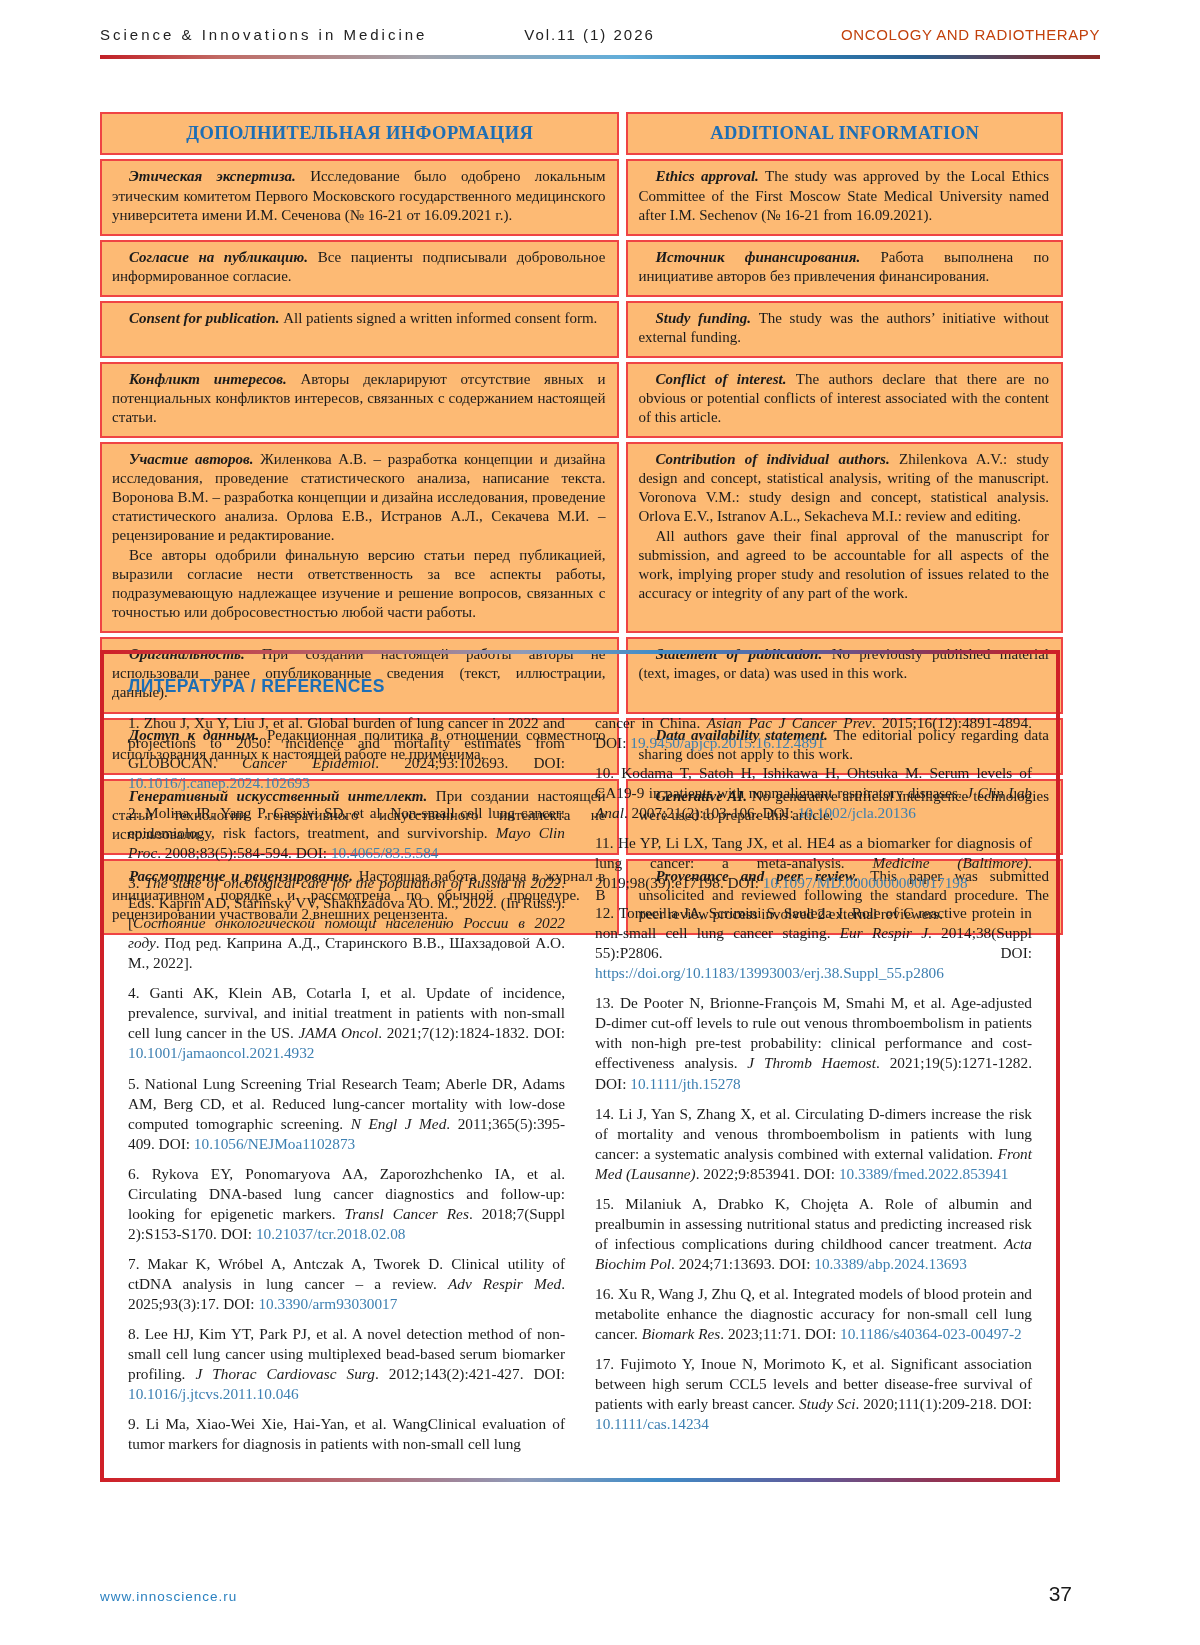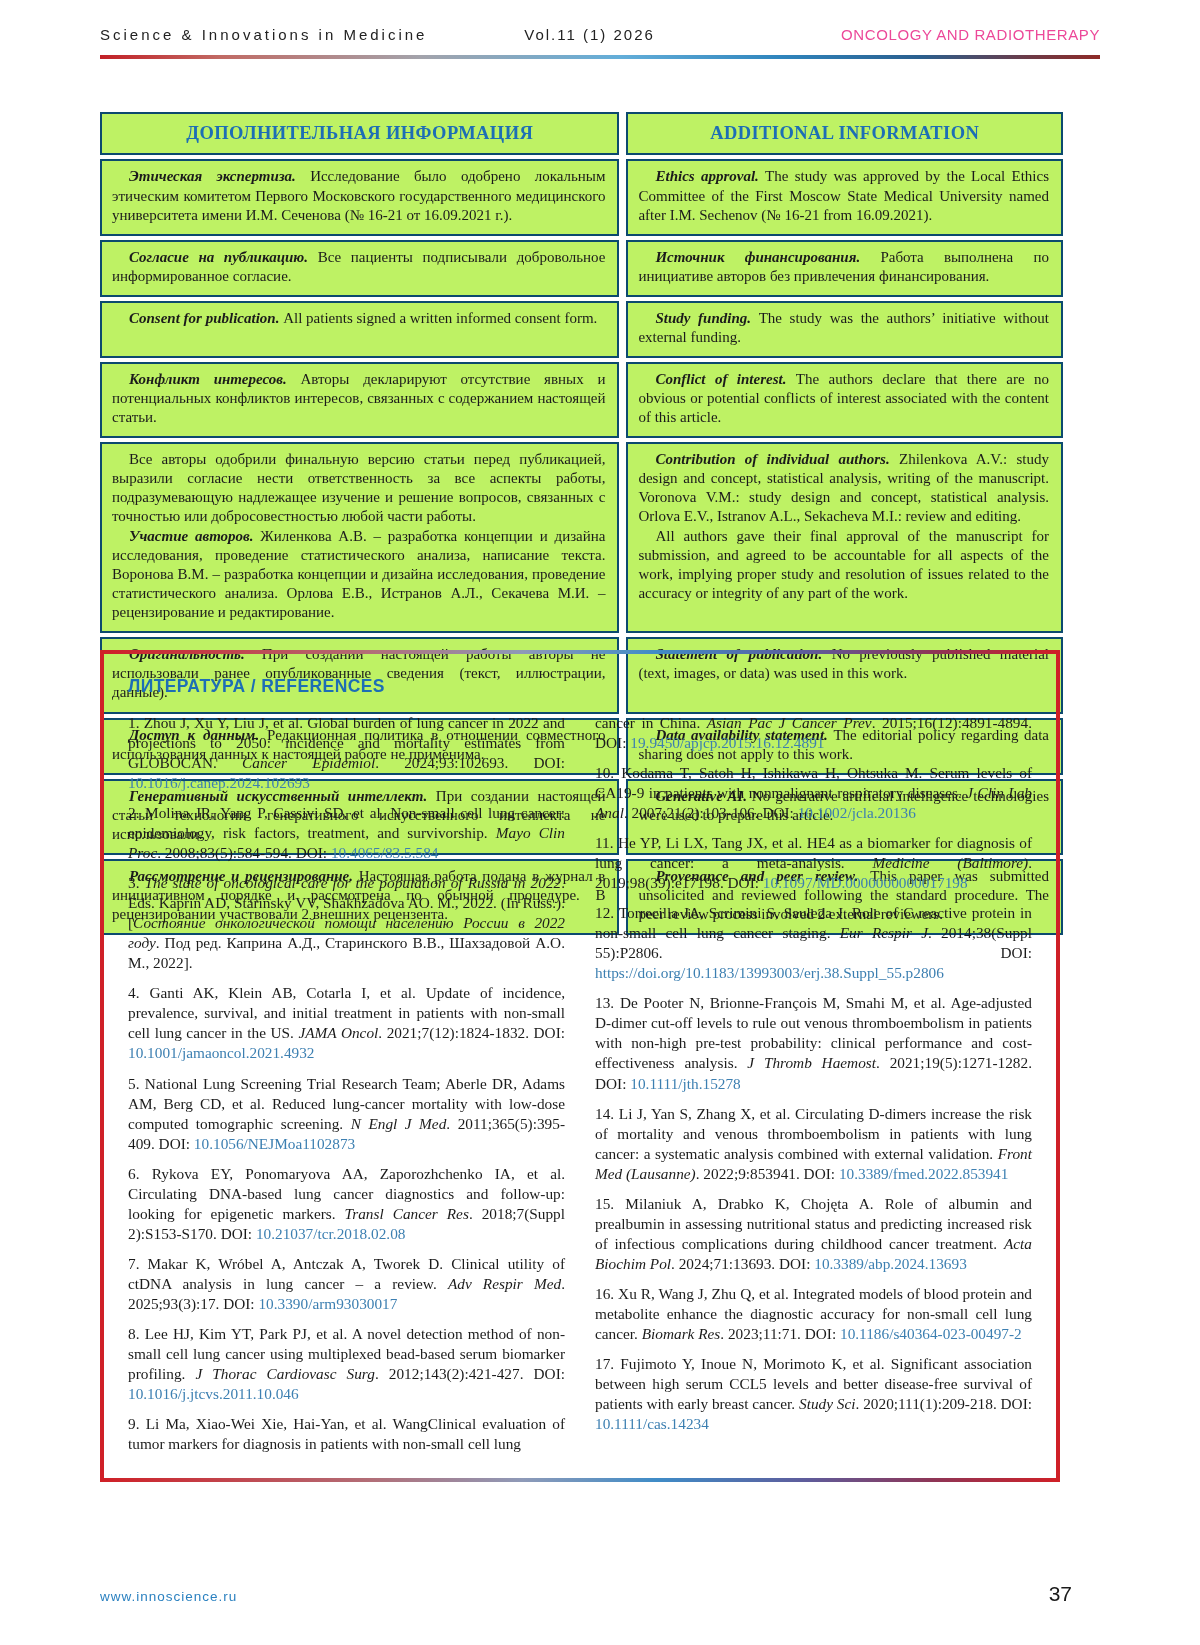--- a/index.html
+++ b/index.html
@@ -9,32 +9,32 @@
     font-family:"Liberation Serif", serif;color:#1b1b1b;
   }
   
   .runhead{
     position:absolute;top:26px;left:100px;right:100px;
     display:flex;justify-content:space-between;align-items:baseline;
     font-family:"Liberation Sans", sans-serif;font-size:15px;gap:33px;
   }
   .runhead .journal{letter-spacing:3px;color:#222;}
   .runhead .vol{letter-spacing:2px;color:#222;position:absolute;left:50%;transform:translateX(-58%);}
-  .runhead .section{color:#ec4899;letter-spacing:0.6px;font-size:15px;}
+  .runhead .section{color:#c2410c;letter-spacing:0.6px;font-size:15px;}
   .head-rule{
     position:absolute;top:55px;left:100px;right:100px;height:4px;
     background:linear-gradient(90deg,#c22026 0%,#c16a64 12%,#a3a3ab 32%,#63aed9 52%,#2f85bd 68%,#2a5f8e 82%,#6d3a46 93%,#8e2a27 100%);
   }
   
   .info-table{
     position:absolute;top:112px;left:100px;width:963px;
     display:grid;grid-template-columns:520fr 437fr;column-gap:7px;row-gap:4px;
   }
   .info-table .cell{
-    border:2px solid #0c4a6e;background:#bef264;
+    border:2px solid #ef4444;background:#fdba74;
     padding:6px 12px 9px 10px;font-size:15px;line-height:1.27;text-align:justify;
   }
   .info-table .head-cell{
     text-align:center;padding:8px 10px;
     color:#1d6eb5;font-weight:bold;font-size:18.5px;letter-spacing:0.4px;
   }
   .info-table p{margin:0;text-indent:17px;}
   .info-table p + p{margin-top:1px;}
   .info-table .lbl{font-style:italic;font-weight:bold;}
   
@@ -101,22 +101,22 @@
       <div class="cell">
         <p><span class="lbl">Study funding. </span>The study was the authors’ initiative without external funding.</p>
       </div>
       <div class="cell">
         <p><span class="lbl">Конфликт интересов. </span>Авторы декларируют отсутствие явных и потенциальных конфликтов интересов, связанных с содержанием настоящей статьи.</p>
       </div>
       <div class="cell">
         <p><span class="lbl">Conflict of interest. </span>The authors declare that there are no obvious or potential conflicts of interest associated with the content of this article.</p>
       </div>
       <div class="cell">
+        <p><span class="lbl">Участие авторов. </span>Жиленкова А.В. – разработка концепции и дизайна исследования, проведение статистического анализа, написание текста. Воронова В.М. – разработка концепции и дизайна исследования, проведение статистического анализа. Орлова Е.В., Истранов А.Л., Секачева М.И. – рецензирование и редактирование.</p>
         <p>Все авторы одобрили финальную версию статьи перед публикацией, выразили согласие нести ответственность за все аспекты работы, подразумевающую надлежащее изучение и решение вопросов, связанных с точностью или добросовестностью любой части работы.</p>
-        <p><span class="lbl">Участие авторов. </span>Жиленкова А.В. – разработка концепции и дизайна исследования, проведение статистического анализа, написание текста. Воронова В.М. – разработка концепции и дизайна исследования, проведение статистического анализа. Орлова Е.В., Истранов А.Л., Секачева М.И. – рецензирование и редактирование.</p>
       </div>
       <div class="cell">
         <p><span class="lbl">Contribution of individual authors. </span>Zhilenkova A.V.: study design and concept, statistical analysis, writing of the manuscript. Voronova V.M.: study design and concept, statistical analysis. Orlova E.V., Istranov A.L., Sekacheva M.I.: review and editing.</p>
         <p>All authors gave their final approval of the manuscript for submission, and agreed to be accountable for all aspects of the work, implying proper study and resolution of issues related to the accuracy or integrity of any part of the work.</p>
       </div>
       <div class="cell">
         <p><span class="lbl">Оригинальность. </span>При создании настоящей работы авторы не использовали ранее опубликованные сведения (текст, иллюстрации, данные).</p>
       </div>
       <div class="cell">
         <p><span class="lbl">Statement of publication. </span>No previously published material (text, images, or data) was used in this work.</p>

